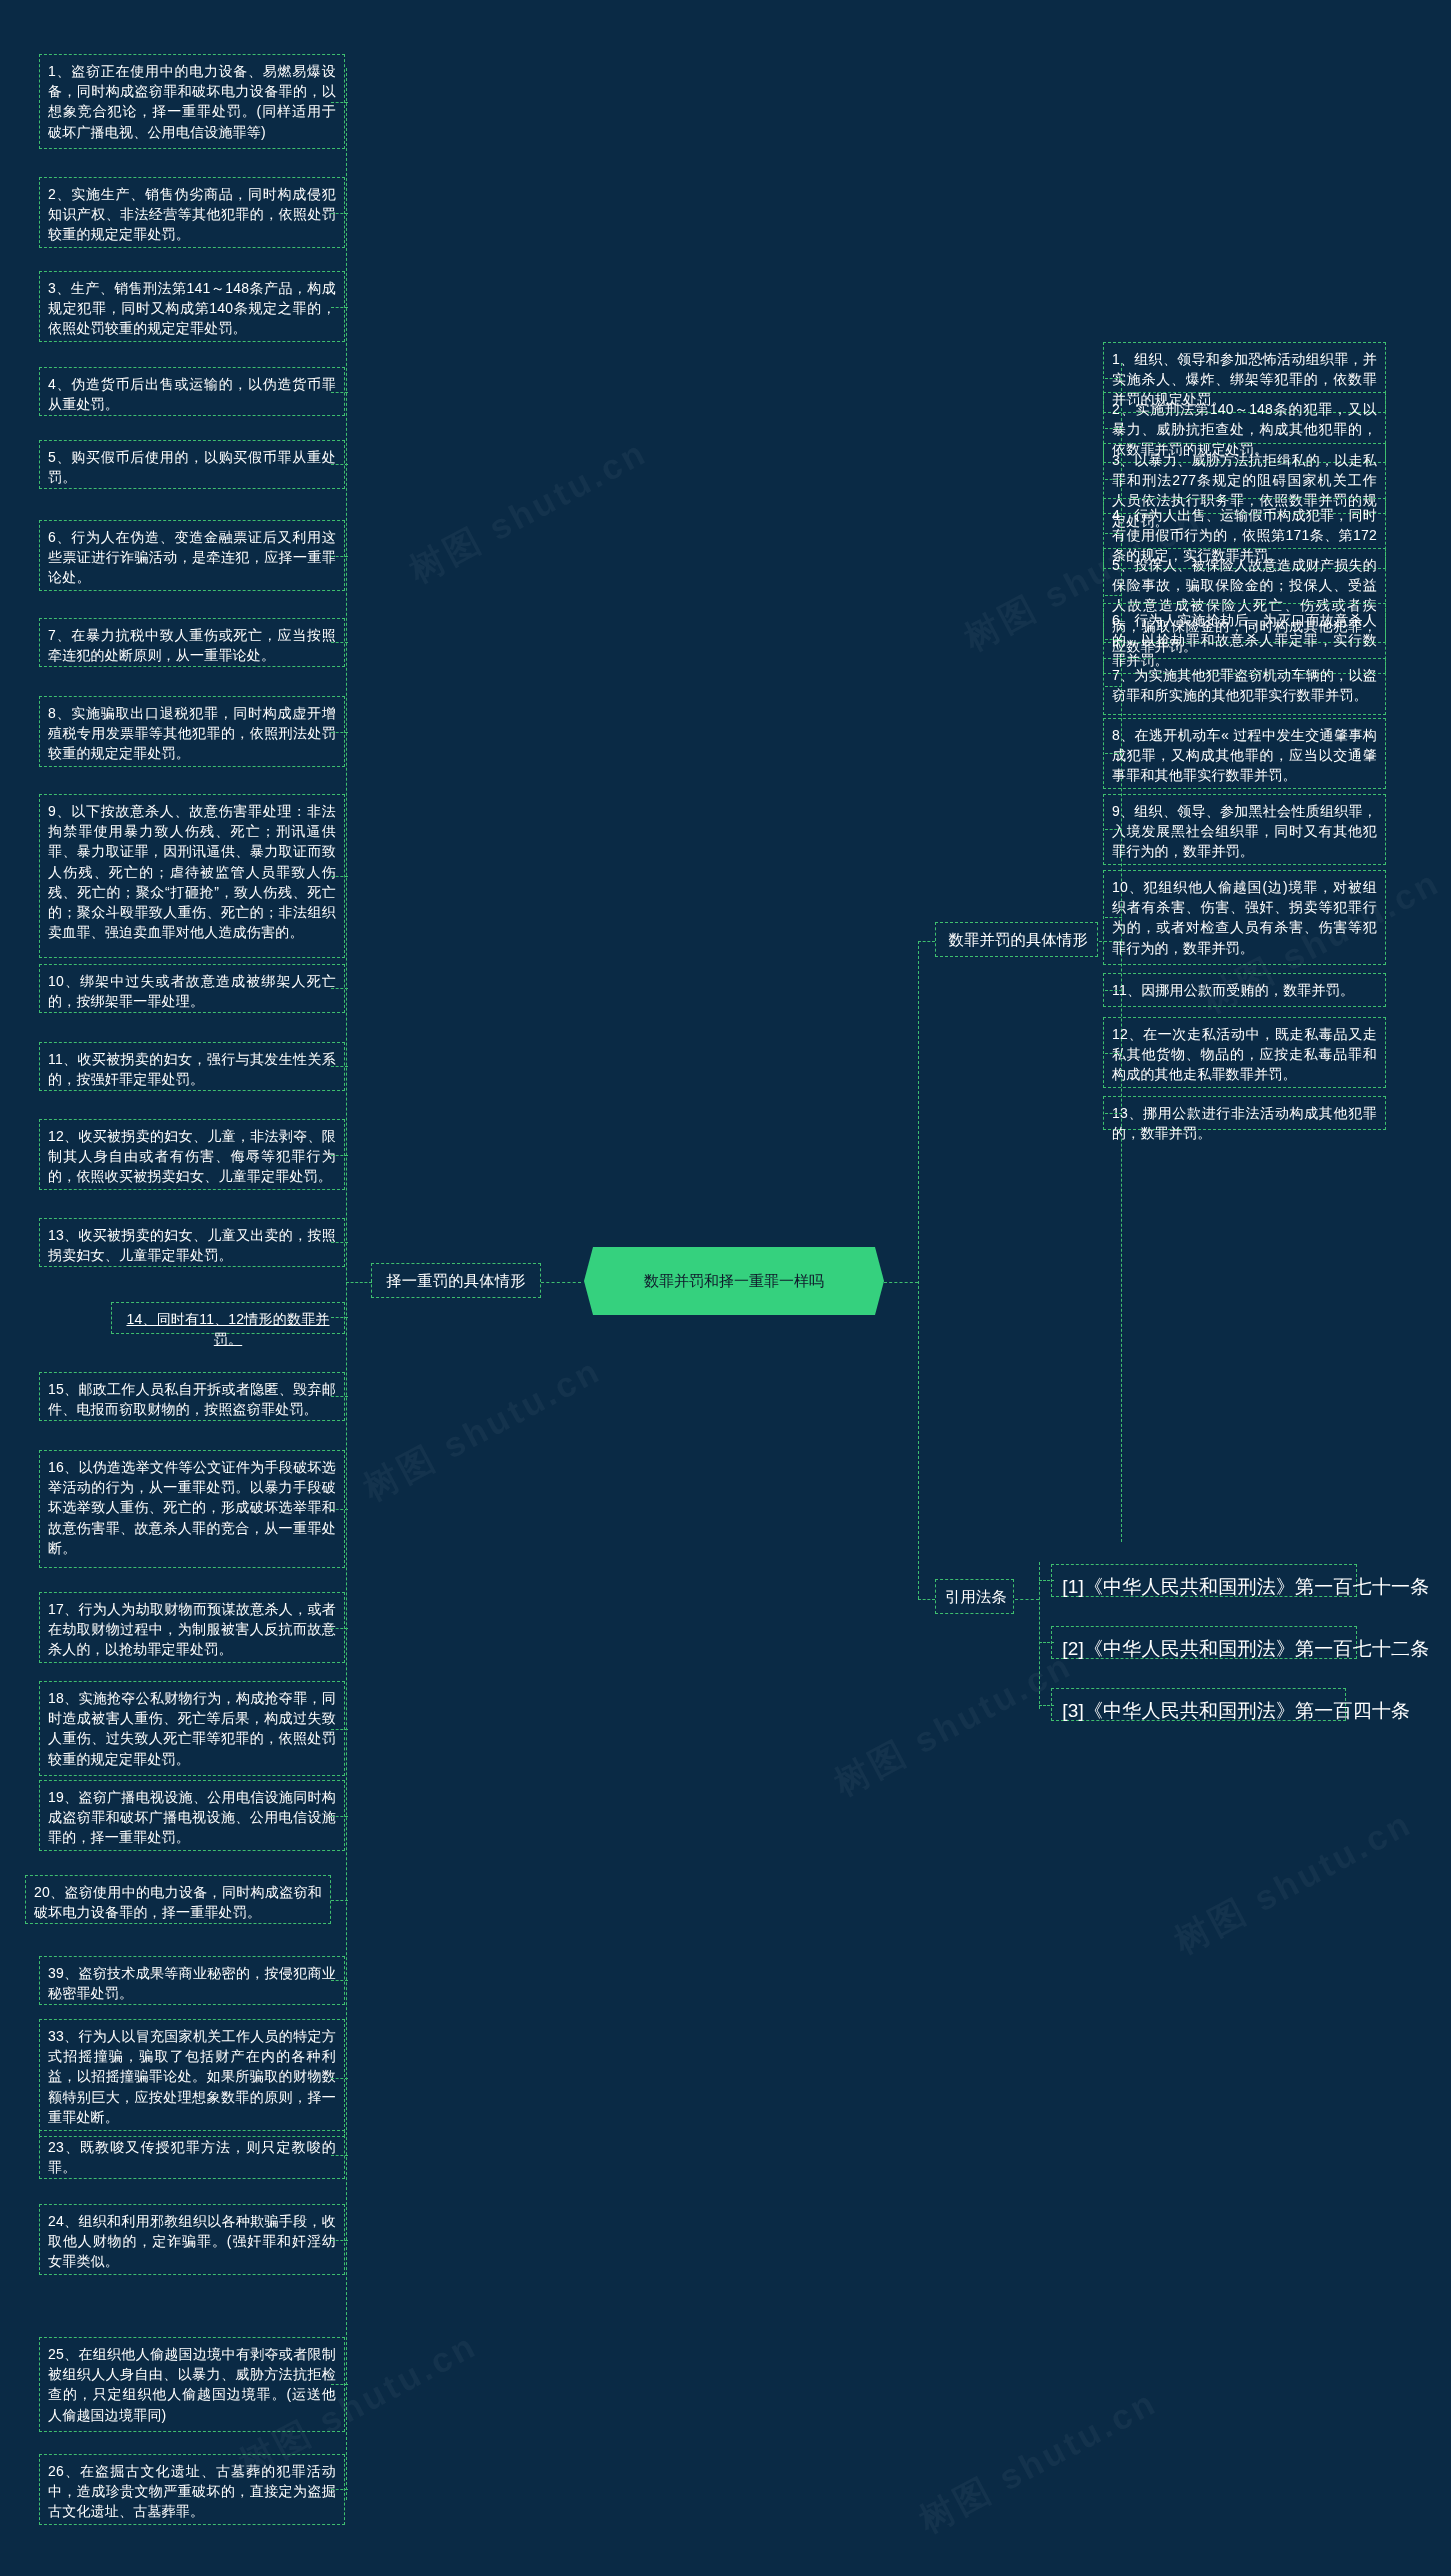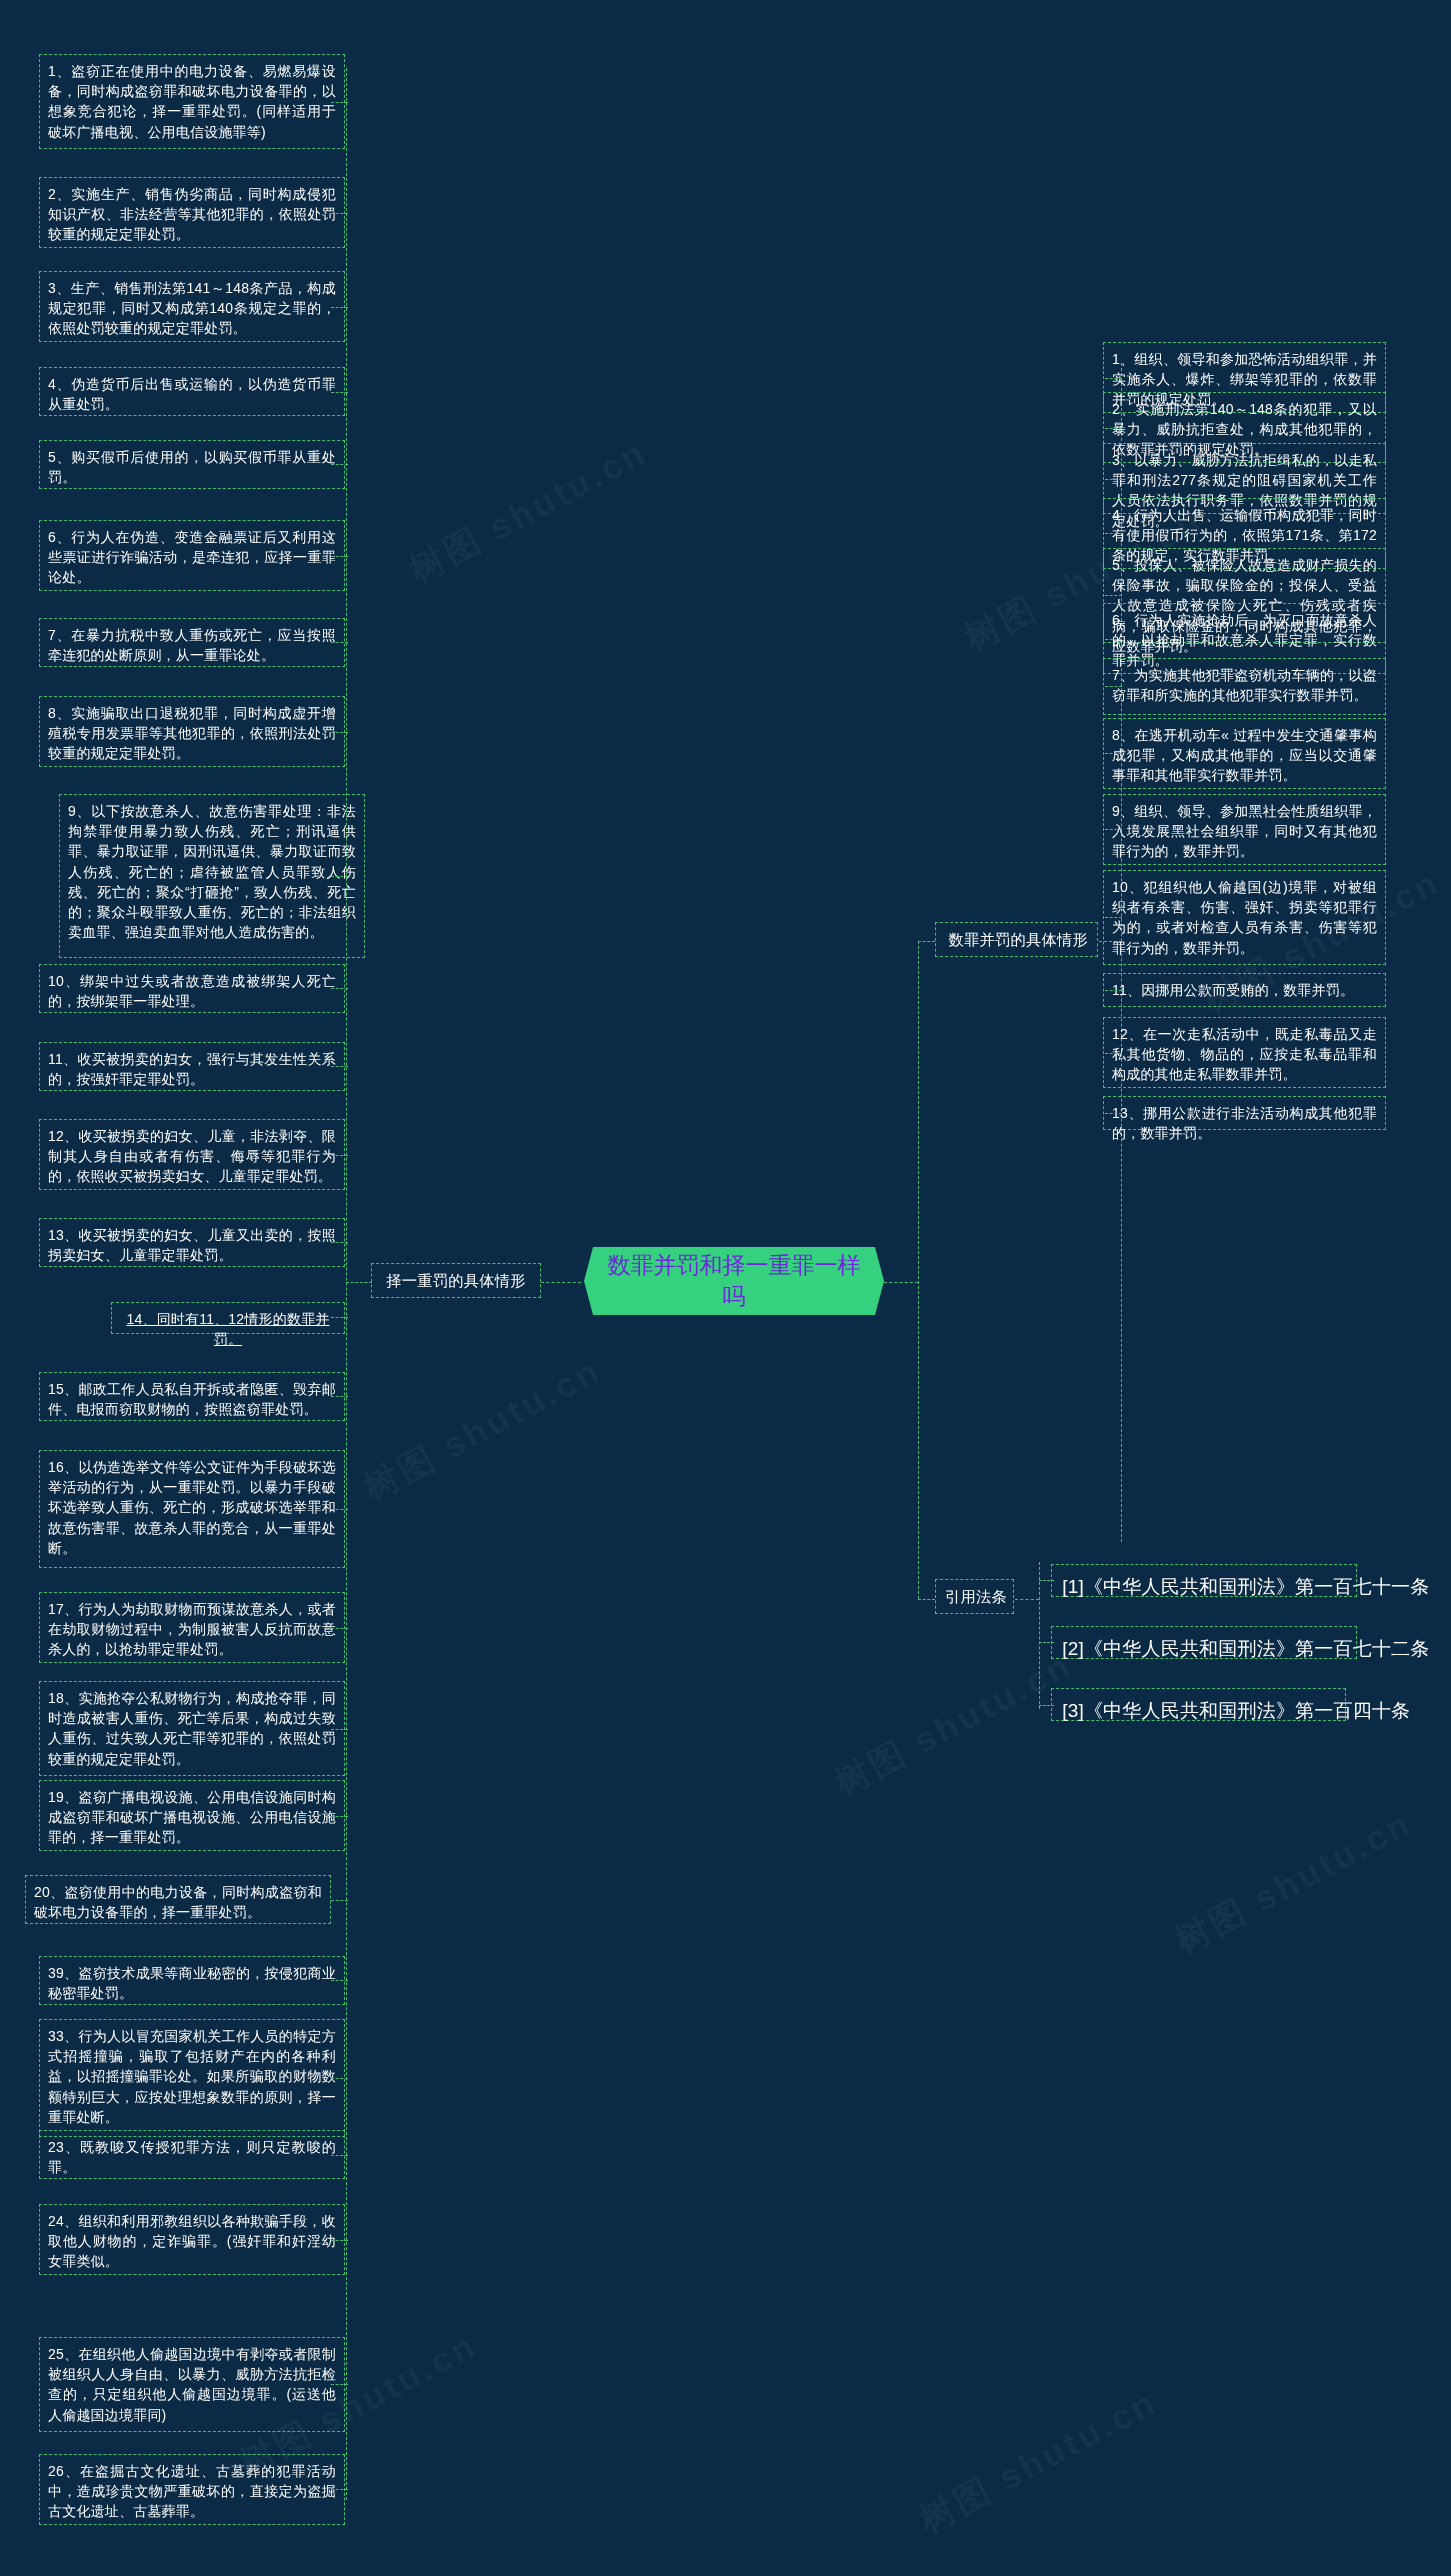--- a/index.html
+++ b/index.html
@@ -52,22 +52,22 @@
     font-size: 19px;
     white-space: nowrap;
     text-align: left;
     padding: 8px 10.2px;
   }
 
   
   #root-node {
     position: absolute;
     background: #35d17e;
-    color: #6d28d9;
-    font-size: 23px;
+    color: #0f172a;
+    font-size: 15px;
     font-weight: 500;
     line-height: 1.35;
     text-align: center;
     display: flex;
     align-items: center;
     justify-content: center;
     padding: 8px 13.6px;
     clip-path: polygon(3% 0, 97% 0, 100% 50%, 97% 100%, 3% 100%, 0 50%);
   }
 
@@ -134,21 +134,21 @@
   </div>
 
   <div class="node" style="left:39px; top:54px;  width:306px; height:95px;"><span>1、盗窃正在使用中的电力设备、易燃易爆设备，同时构成盗窃罪和破坏电力设备罪的，以想象竞合犯论，择一重罪处罚。(同样适用于破坏广播电视、公用电信设施罪等)</span></div>
   <div class="node" style="left:39px; top:177px; width:306px; height:71px;"><span>2、实施生产、销售伪劣商品，同时构成侵犯知识产权、非法经营等其他犯罪的，依照处罚较重的规定定罪处罚。</span></div>
   <div class="node" style="left:39px; top:271px; width:306px; height:71px;"><span>3、生产、销售刑法第141～148条产品，构成规定犯罪，同时又构成第140条规定之罪的，依照处罚较重的规定定罪处罚。</span></div>
   <div class="node" style="left:39px; top:367px; width:306px; height:49px;"><span>4、伪造货币后出售或运输的，以伪造货币罪从重处罚。</span></div>
   <div class="node" style="left:39px; top:440px; width:306px; height:49px;"><span>5、购买假币后使用的，以购买假币罪从重处罚。</span></div>
   <div class="node" style="left:39px; top:520px; width:306px; height:71px;"><span>6、行为人在伪造、变造金融票证后又利用这些票证进行诈骗活动，是牵连犯，应择一重罪论处。</span></div>
   <div class="node" style="left:39px; top:618px;width:306px; height:49px;"><span>7、在暴力抗税中致人重伤或死亡，应当按照牵连犯的处断原则，从一重罪论处。</span></div>
   <div class="node" style="left:39px; top:696px;width:306px; height:71px;"><span>8、实施骗取出口退税犯罪，同时构成虚开增殖税专用发票罪等其他犯罪的，依照刑法处罚较重的规定定罪处罚。</span></div>
-  <div class="node" style="left:39px; top:794px;width:306px; height:164px;margin-left:20px;"><span>9、以下按故意杀人、故意伤害罪处理：非法拘禁罪使用暴力致人伤残、死亡；刑讯逼供罪、暴力取证罪，因刑讯逼供、暴力取证而致人伤残、死亡的；虐待被监管人员罪致人伤残、死亡的；聚众“打砸抢”，致人伤残、死亡的；聚众斗殴罪致人重伤、死亡的；非法组织卖血罪、强迫卖血罪对他人造成伤害的。</span></div>
+  <div class="node" style="left:39px; top:794px;width:306px; height:164px;"><span>9、以下按故意杀人、故意伤害罪处理：非法拘禁罪使用暴力致人伤残、死亡；刑讯逼供罪、暴力取证罪，因刑讯逼供、暴力取证而致人伤残、死亡的；虐待被监管人员罪致人伤残、死亡的；聚众“打砸抢”，致人伤残、死亡的；聚众斗殴罪致人重伤、死亡的；非法组织卖血罪、强迫卖血罪对他人造成伤害的。</span></div>
   <div class="node" style="left:39px; top:964px;width:306px; height:49px;"><span>10、绑架中过失或者故意造成被绑架人死亡的，按绑架罪一罪处理。</span></div>
   <div class="node" style="left:39px; top:1042px;width:306px; height:49px;"><span>11、收买被拐卖的妇女，强行与其发生性关系的，按强奸罪定罪处罚。</span></div>
   <div class="node" style="left:39px; top:1119px;width:306px; height:71px;"><span>12、收买被拐卖的妇女、儿童，非法剥夺、限制其人身自由或者有伤害、侮辱等犯罪行为的，依照收买被拐卖妇女、儿童罪定罪处罚。</span></div>
   <div class="node" style="left:39px; top:1218px;width:306px; height:49px;"><span>13、收买被拐卖的妇女、儿童又出卖的，按照拐卖妇女、儿童罪定罪处罚。</span></div>
   <div class="node center-text" style="left:111px; top:1302px;width:234px; height:32px;text-decoration:underline;"><span>14、同时有11、12情形的数罪并罚。</span></div>
   <div class="node" style="left:39px; top:1372px;width:306px; height:49px;"><span>15、邮政工作人员私自开拆或者隐匿、毁弃邮件、电报而窃取财物的，按照盗窃罪处罚。</span></div>
   <div class="node" style="left:39px; top:1450px;width:306px; height:118px;"><span>16、以伪造选举文件等公文证件为手段破坏选举活动的行为，从一重罪处罚。以暴力手段破坏选举致人重伤、死亡的，形成破坏选举罪和故意伤害罪、故意杀人罪的竞合，从一重罪处断。</span></div>
   <div class="node" style="left:39px; top:1592px;width:306px; height:71px;"><span>17、行为人为劫取财物而预谋故意杀人，或者在劫取财物过程中，为制服被害人反抗而故意杀人的，以抢劫罪定罪处罚。</span></div>
   <div class="node" style="left:39px; top:1681px;width:306px; height:95px;"><span>18、实施抢夺公私财物行为，构成抢夺罪，同时造成被害人重伤、死亡等后果，构成过失致人重伤、过失致人死亡罪等犯罪的，依照处罚较重的规定定罪处罚。</span></div>
   <div class="node" style="left:39px; top:1780px;width:306px; height:71px;"><span>19、盗窃广播电视设施、公用电信设施同时构成盗窃罪和破坏广播电视设施、公用电信设施罪的，择一重罪处罚。</span></div>

